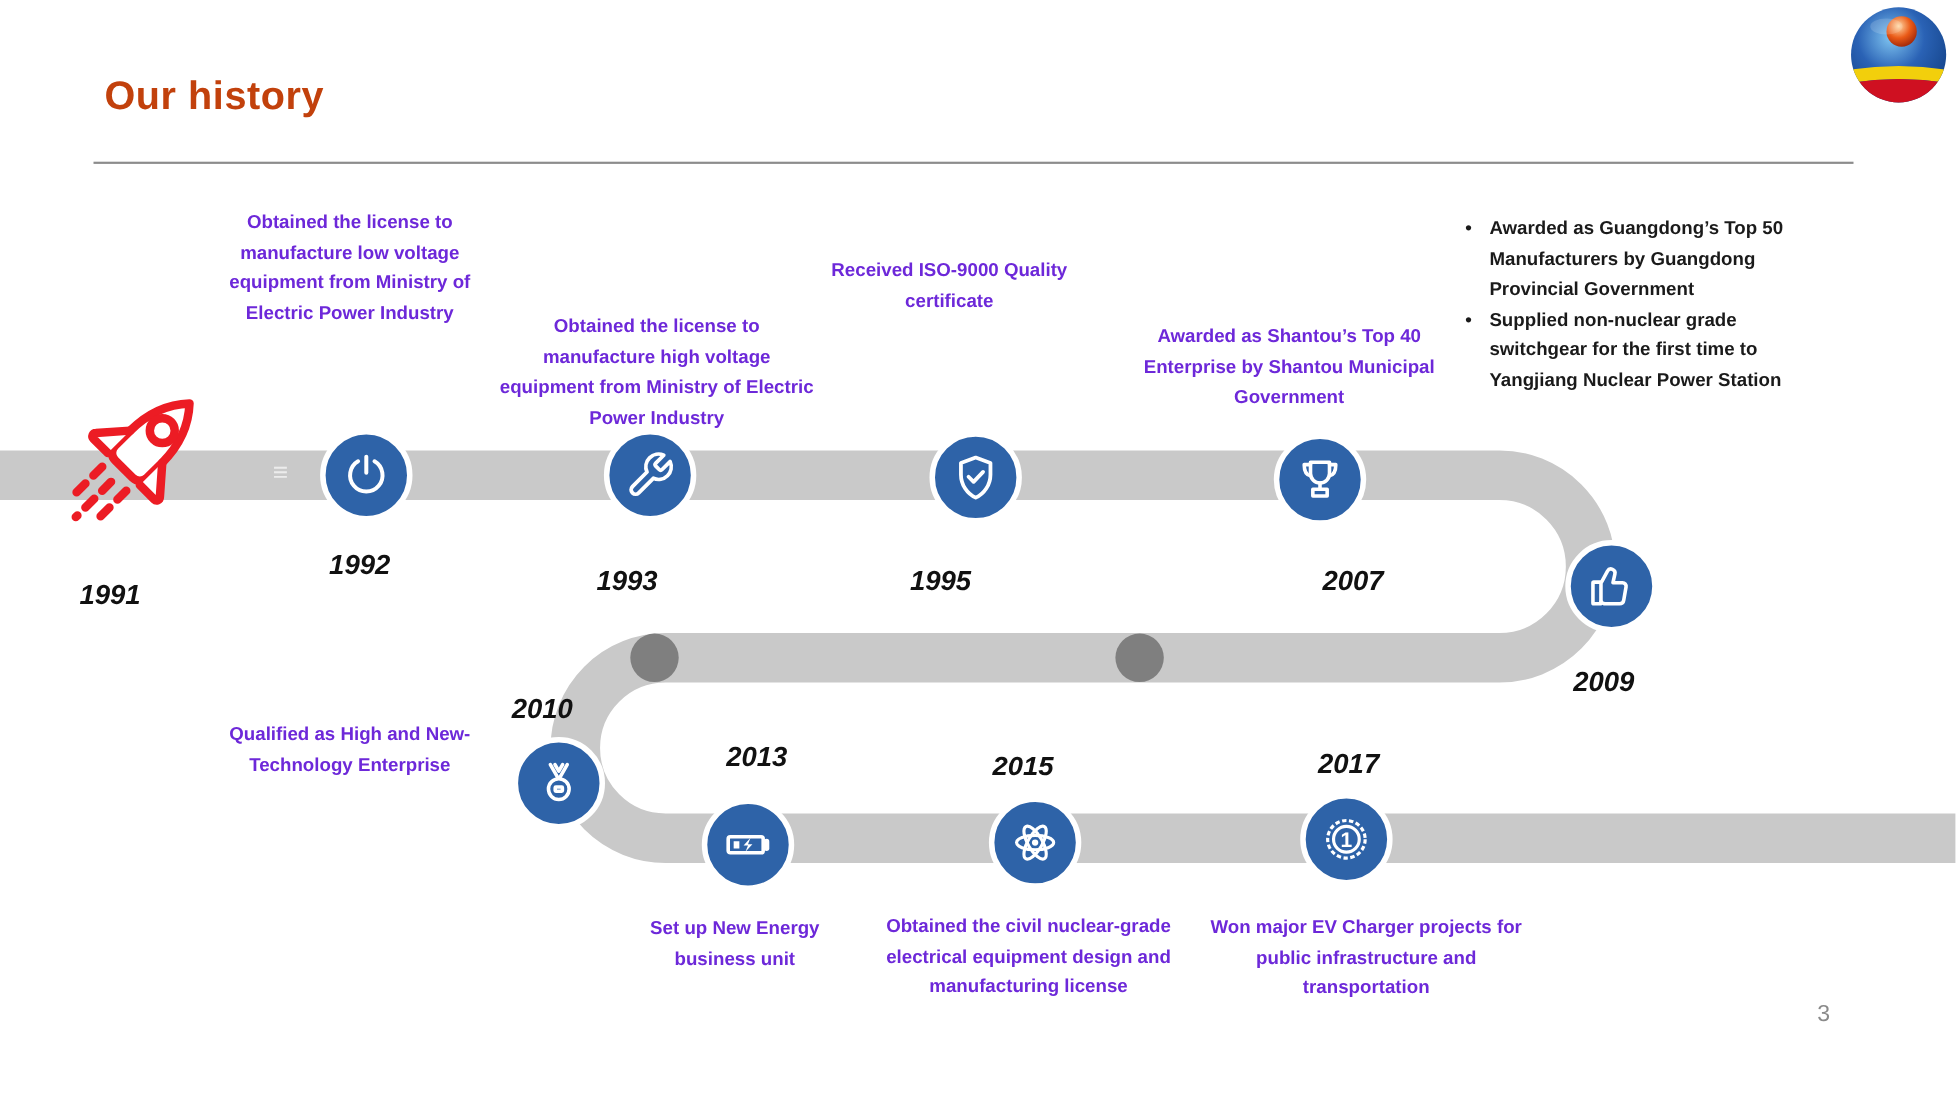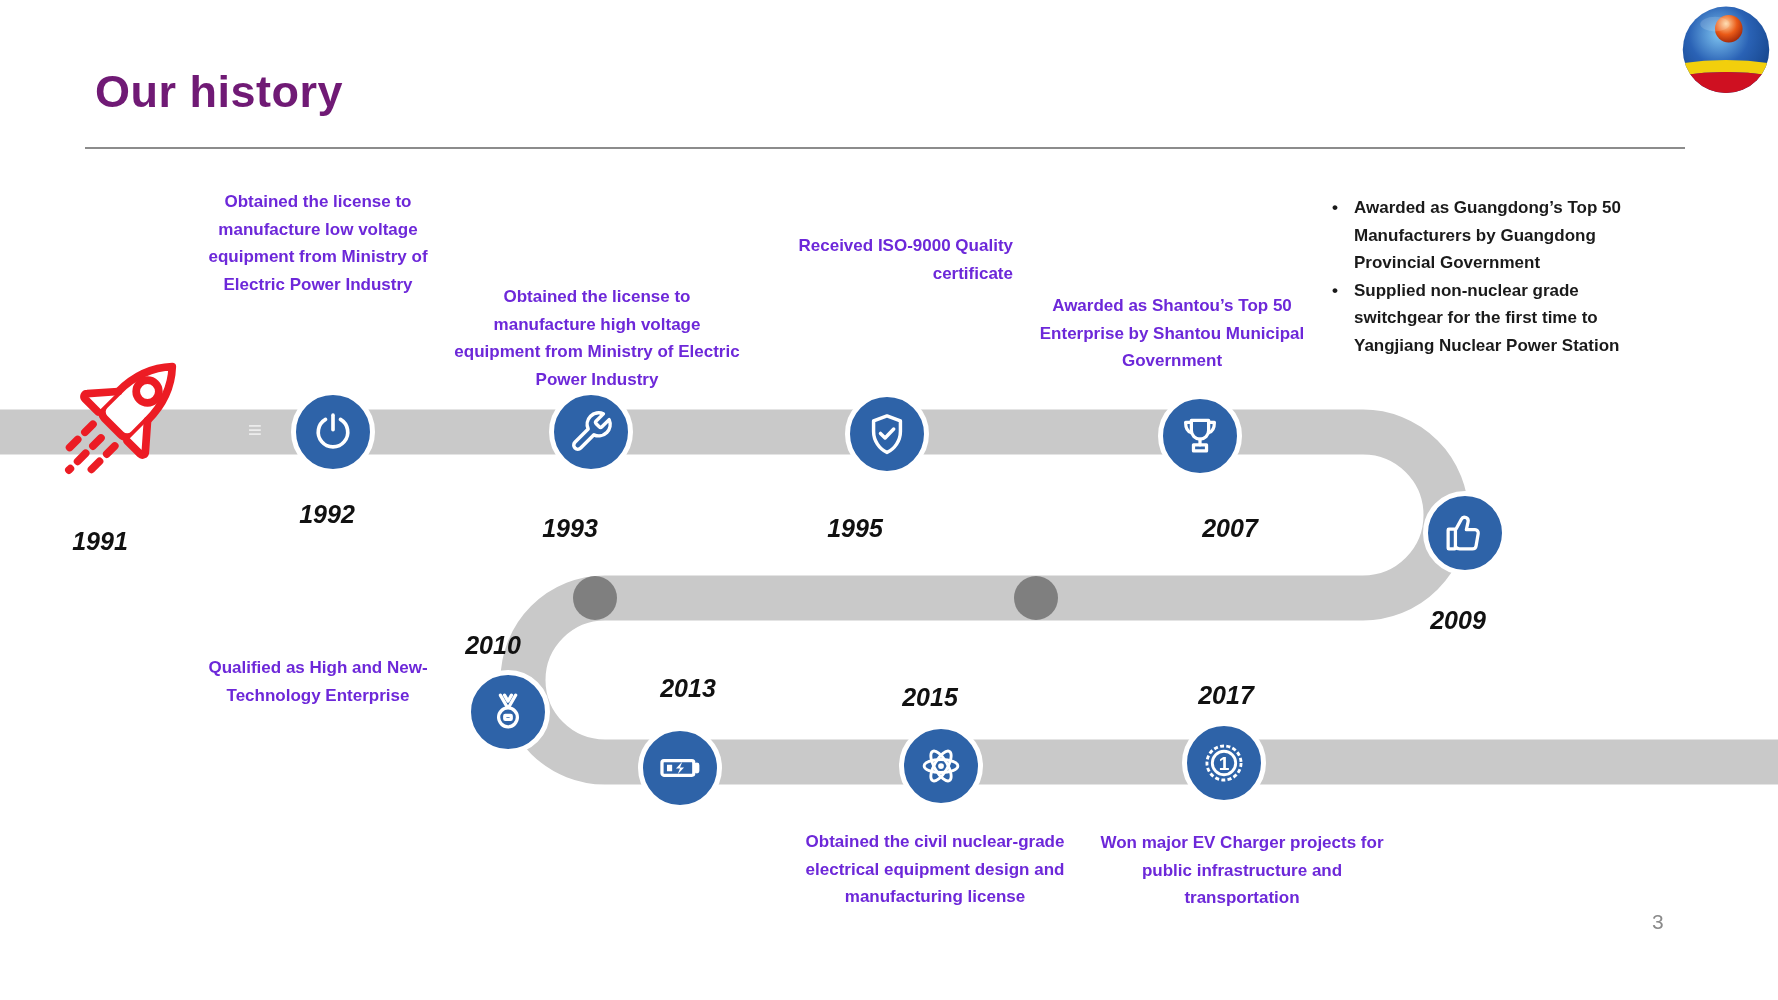--- a/index.html
+++ b/index.html
@@ -1,21 +1,21 @@
 <!DOCTYPE html>
 <html><head>
 <meta charset="utf-8">
 <style>
   html,body{margin:0;padding:0;background:#ffffff;}
   .slide{
     position:relative;width:1778px;height:1000px;background:#ffffff;overflow:hidden;
     font-family:"Liberation Sans","DejaVu Sans",sans-serif;color:#111;
   }
   
-  .title{position:absolute;left:95px;top:66px;font-size:45px;font-weight:700;letter-spacing:.5px;color:#701a75;margin:0;}
+  .title{position:absolute;left:95px;top:66px;font-size:36px;font-weight:700;letter-spacing:.5px;color:#c2410c;margin:0;}
   .title-rule{position:absolute;left:85px;top:147px;width:1600px;height:2px;background:#8c8c8c;}
   .logo{position:absolute;left:1680px;top:2px;width:92px;height:94px;}
   .pagenum{position:absolute;left:1652px;top:910px;font-size:21px;color:#8a8a8a;}
   
   .track{position:absolute;left:0;top:0;width:1778px;height:1000px;}
   .watermark{position:absolute;left:248px;top:416px;font-size:24px;color:rgba(255,255,255,.65);font-weight:400;}
   
   .node{
     position:absolute;width:84px;height:84px;border-radius:50%;
     background:#2e63a8;border:5px solid #ffffff;box-sizing:border-box;
@@ -49,21 +49,21 @@
   .y2015{left:930px;top:683px;}
   .y2017{left:1226px;top:681px;}
   
   .desc{
     position:absolute;transform:translateX(-50%);
     font-size:17px;font-weight:700;line-height:27.5px;text-align:center;
     white-space:pre-line;color:#6d28d9;
   }
   .d1992{left:318px;top:188px;width:280px;}
   .d1993{left:597px;top:283px;width:340px;}
-  .d1996{left:863px;top:232px;width:300px;text-align:right;}
+  .d1996{left:863px;top:232px;width:300px;}
   .d2007{left:1172px;top:292px;width:330px;}
   .d2010{left:318px;top:654px;width:290px;}
   .d2013{left:668px;top:830px;width:240px;}
   .d2015{left:935px;top:828px;width:310px;}
   .d2017{left:1242px;top:829px;width:360px;}
   
   .bullets{position:absolute;left:1332px;top:194px;width:352px;font-size:17px;font-weight:700;line-height:27.5px;color:#1a1a1a;}
   .bullet-row{display:grid;grid-template-columns:22px 1fr;align-items:start;}
   .bullet-dot{font-size:17px;}
   .bullet-text{white-space:pre-line;}
@@ -213,25 +213,27 @@
   <div class="desc d1992">Obtained the license to
 manufacture low voltage
 equipment from Ministry of
 Electric Power Industry</div>
   <div class="desc d1993">Obtained the license to
 manufacture high voltage
 equipment from Ministry of Electric
 Power Industry</div>
   <div class="desc d1996">Received ISO-9000 Quality
 certificate</div>
-  <div class="desc d2007">Awarded as Shantou’s Top 50
+  <div class="desc d2007">Awarded as Shantou’s Top 40
 Enterprise by Shantou Municipal
 Government</div>
   <div class="desc d2010">Qualified as High and New-
 Technology Enterprise</div>
+  <div class="desc d2013">Set up New Energy
+business unit</div>
   <div class="desc d2017">Won major EV Charger projects for
 public infrastructure and
 transportation</div>
   <div class="desc d2015">Obtained the civil nuclear-grade
 electrical equipment design and
 manufacturing license</div>
 
   <div class="bullets">
     <div class="bullet-row">
       <span class="bullet-dot">•</span>

